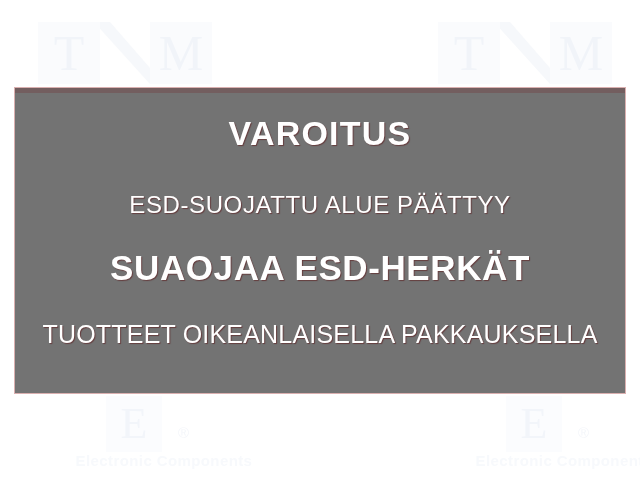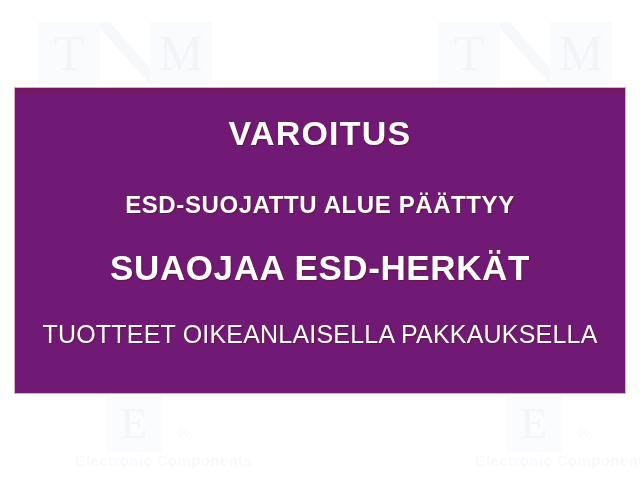--- a/index.html
+++ b/index.html
@@ -118,21 +118,21 @@
     font-family: "Liberation Sans", sans-serif;
   }
 
   
   #label {
     position: absolute;
     left: 15px;
     top: 88px;
     width: 610px;
     height: 305px;
-    background: #701a75;
+    background: #737373;
     box-shadow: 0 0 0 1px rgba(150, 30, 30, 0.35);
     overflow: hidden;
   }
 
   #label .sheen {
     position: absolute;
     left: 0;
     top: 0;
     width: 100%;
     height: 5px;
@@ -152,21 +152,21 @@
 
   #line-title {
     top: 26px;
     font-size: 34px;
     font-weight: bold;
     letter-spacing: 1.2px;
   }
   #line-sub {
     top: 103px;
     font-size: 24px;
-    font-weight: bold;
+    font-weight: normal;
     letter-spacing: 0.6px;
   }
   #line-main {
     top: 160px;
     font-size: 35px;
     font-weight: bold;
     letter-spacing: 0.6px;
   }
   #line-foot {
     top: 232px;

